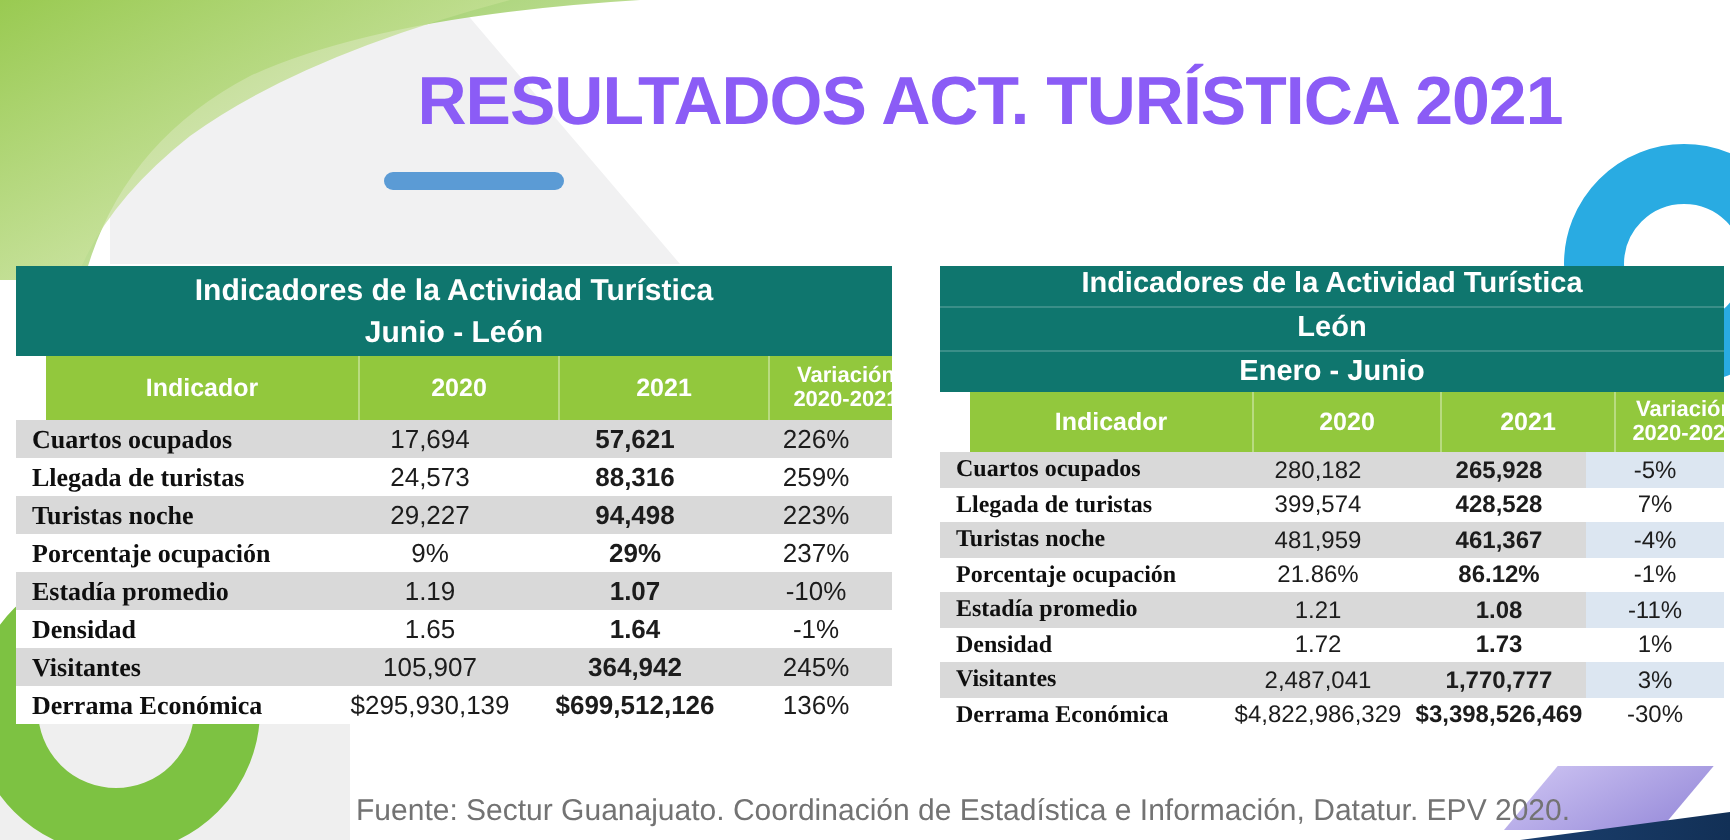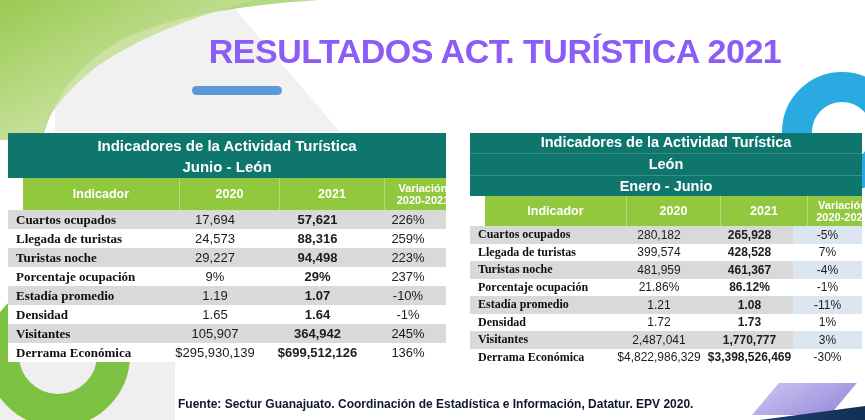--- a/index.html
+++ b/index.html
@@ -52,22 +52,22 @@
   .table-right .row{display:grid;grid-template-columns:142px 94px 87px 69px;height:17.5px;}
   .c{display:flex;align-items:center;justify-content:center;background:#fff;
     font-size:13px;color:#1c1c1c;white-space:nowrap;overflow:hidden;}
   .table-right .c{font-size:12px;}
   .c1{justify-content:flex-start;padding-left:8px;font-weight:bold;color:#0f0f0f;font-family:Liberation Serif, serif;}
   .c3{font-weight:bold;}
   .row.stripe .c{background:#D9D9D9;}
   .table-right .row.stripe .c4{background:#DCE6F1;}
 
   
-  .source{position:absolute;left:178px;top:397px;font-size:12px;font-weight:bold;
-    color:#0f172a;z-index:3;white-space:nowrap;}
+  .source{position:absolute;left:178px;top:397px;font-size:15px;font-weight:normal;
+    color:#737373;z-index:3;white-space:nowrap;}
 </style>
 </head>
 <body>
 
 <div class="slide">
 
   <div class="gray-wedge"></div>
   <div class="bottom-gray"></div>
   <svg class="green-corner" width="340" height="140" viewBox="0 0 340 140">
     <defs>

